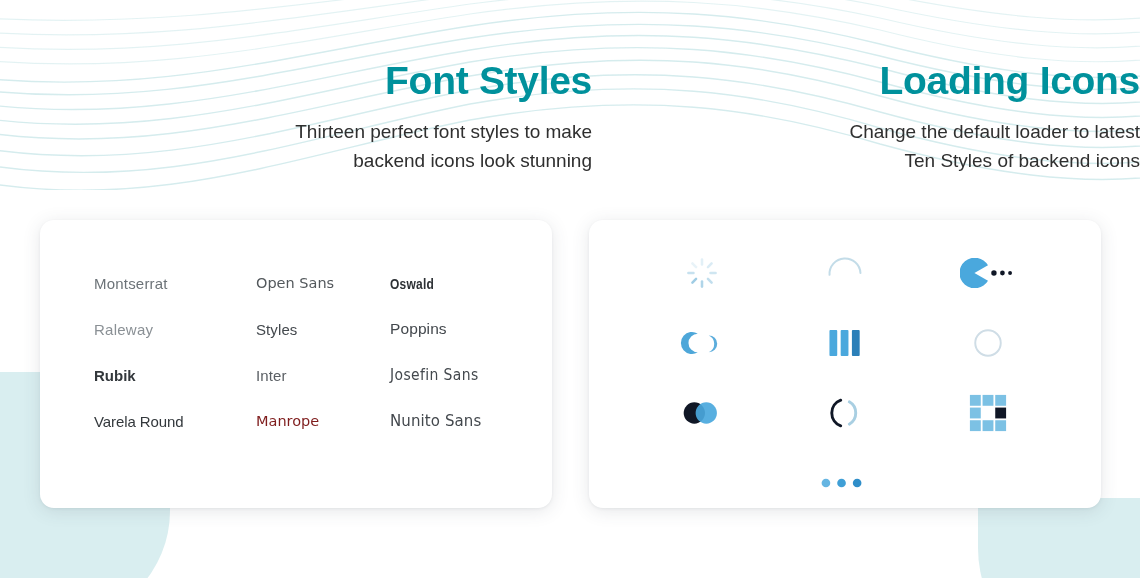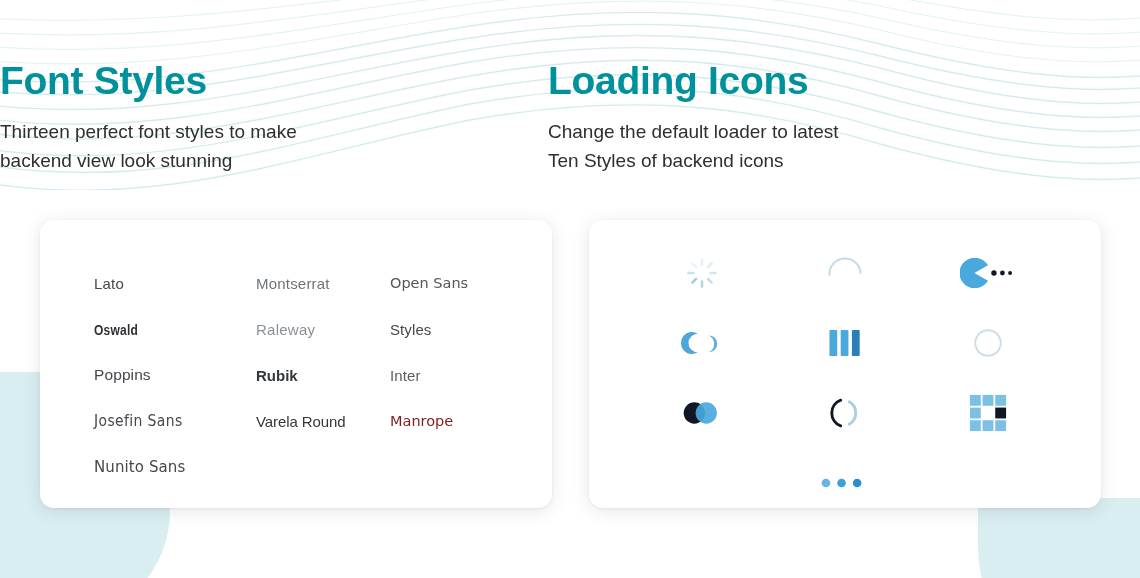--- a/index.html
+++ b/index.html
@@ -61,21 +61,21 @@
 
   .panel {
     position: absolute;
     top: 0;
   }
 
   .panel-left  { left: 0px;   width: 592px; }
   .panel-right { left: 548px; width: 592px; }
 
   .panel-head {
-    text-align: left;
+    text-align: right;
     padding-top: 58px;
   }
 
   .panel-title {
     font-size: 39px;
     font-weight: bold;
     color: #00919c;
     letter-spacing: -0.3px;
     line-height: 1.18;
   }
@@ -195,27 +195,26 @@
   <div class="blob-left"></div>
   <div class="blob-right"></div>
 </div>
 
 <div class="stage">
 
   <section class="panel panel-left">
     <header class="panel-head">
       <h1 class="panel-title">Font Styles</h1>
       <p class="panel-sub">Thirteen perfect font styles to make</p>
-      <p class="panel-sub" style="margin-top:2px">backend view look stunning</p>
+      <p class="panel-sub" style="margin-top:2px">backend icons look stunning</p>
     </header>
   </section>
 
   <div class="card card-fonts">
     <div class="font-grid">
-      <div class="font-item f-lato">Lato</div>
       <div class="font-item f-montserrat">Montserrat</div>
       <div class="font-item f-opensans">Open Sans</div>
 
       <div class="font-item f-oswald">Oswald</div>
       <div class="font-item f-raleway">Raleway</div>
       <div class="font-item f-roboto">Styles</div>
 
       <div class="font-item f-poppins">Poppins</div>
       <div class="font-item f-rubik">Rubik</div>
       <div class="font-item f-inter">Inter</div>

